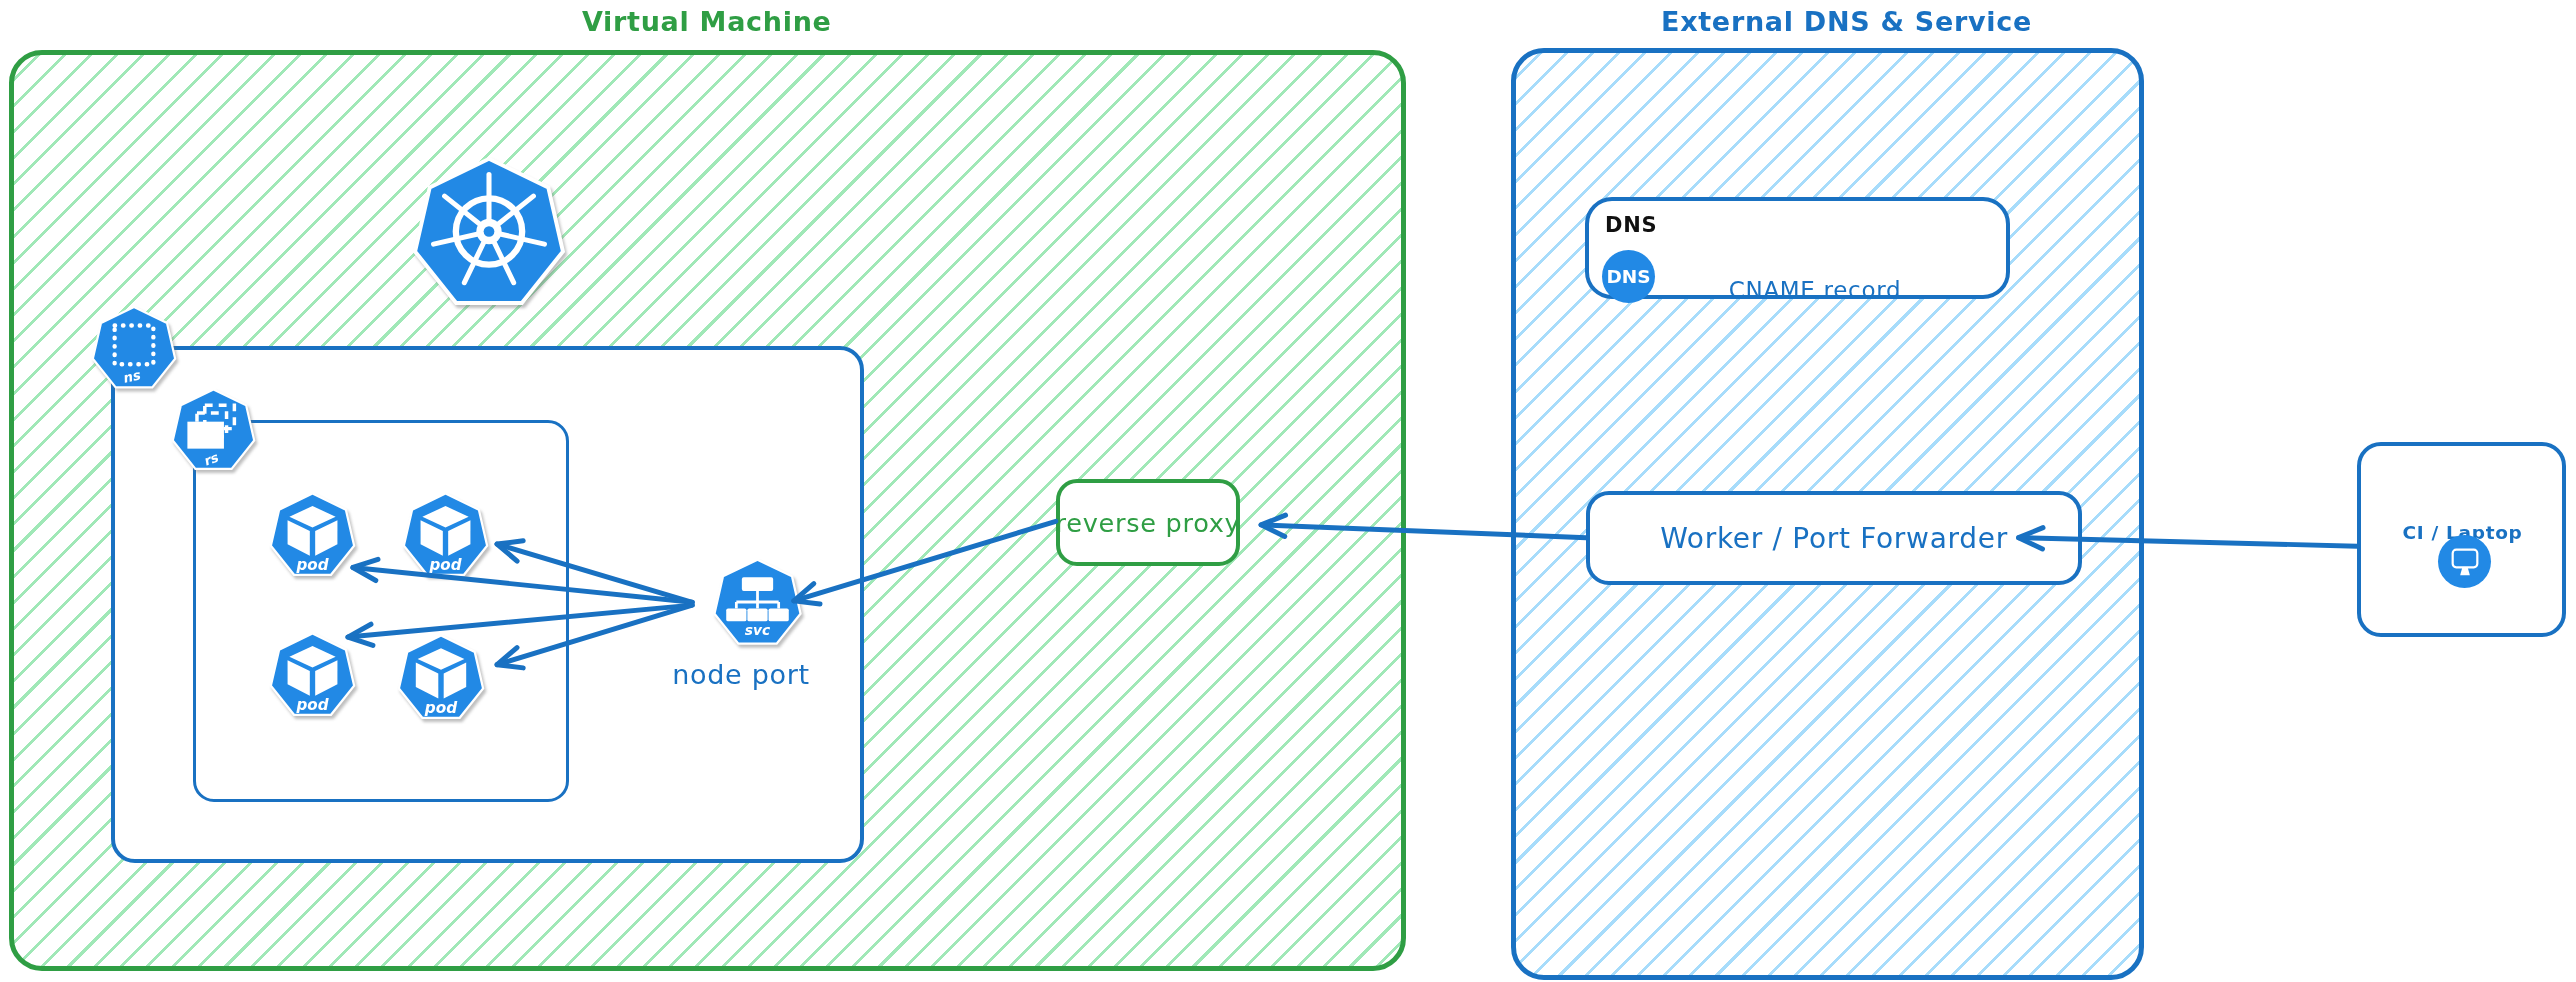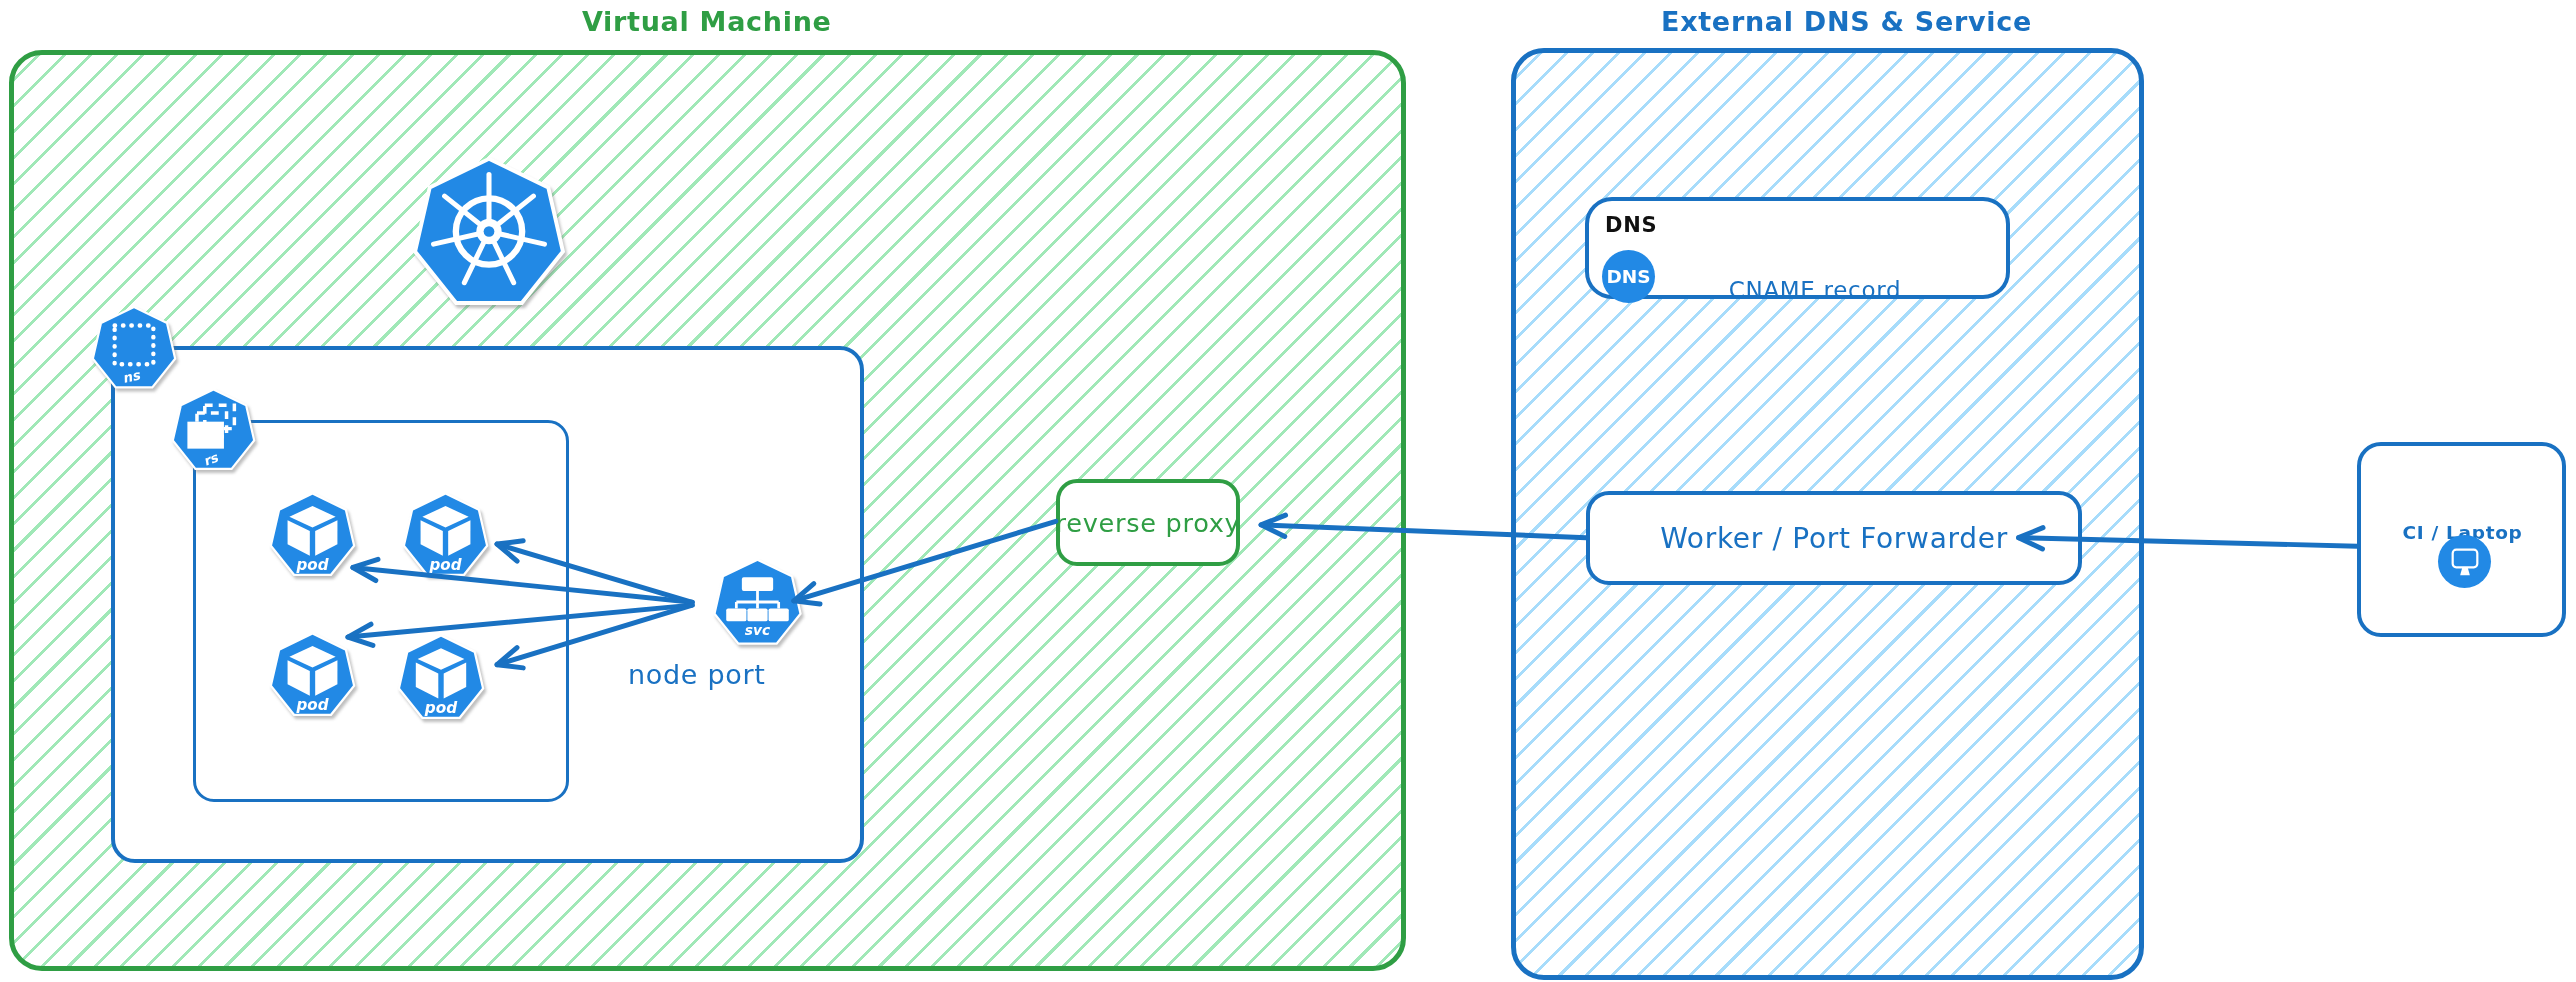--- a/index.html
+++ b/index.html
@@ -67,21 +67,21 @@
     font-size:23px;color:var(--blue);letter-spacing:0.7px;
   }
 
   
   .ci-label{position:absolute;left:2364px;top:510px;width:197px;text-align:center;
     font-size:18.5px;font-weight:600;color:var(--blue);letter-spacing:0.7px;margin-top:12px;}
   .ci-badge{left:2438px;top:535px;}
   .ci-badge svg{width:44px;height:44px;}
 
   
-  .node-port{position:absolute;left:628px;top:659px;width:170px;text-align:left;
+  .node-port{position:absolute;left:656px;top:659px;width:170px;text-align:center;
     font-size:27px;color:var(--blue);letter-spacing:0.7px;white-space:nowrap;}
 
   
   .hepta{position:absolute;filter:drop-shadow(2.8px 3.6px 1.4px rgba(110,110,110,0.45));}
   .hepta svg{display:block;width:100%;height:100%;}
   .i-k8s{left:410px;top:148px;width:158px;height:167px;}
   .i-ns{left:90px;top:302px;width:88px;height:91px;}
   .i-rs{left:170px;top:386px;width:87px;height:87px;}
   .i-pod1{left:268px;top:490px;width:89px;height:89px;}
   .i-pod2{left:401px;top:490px;width:89px;height:89px;}

